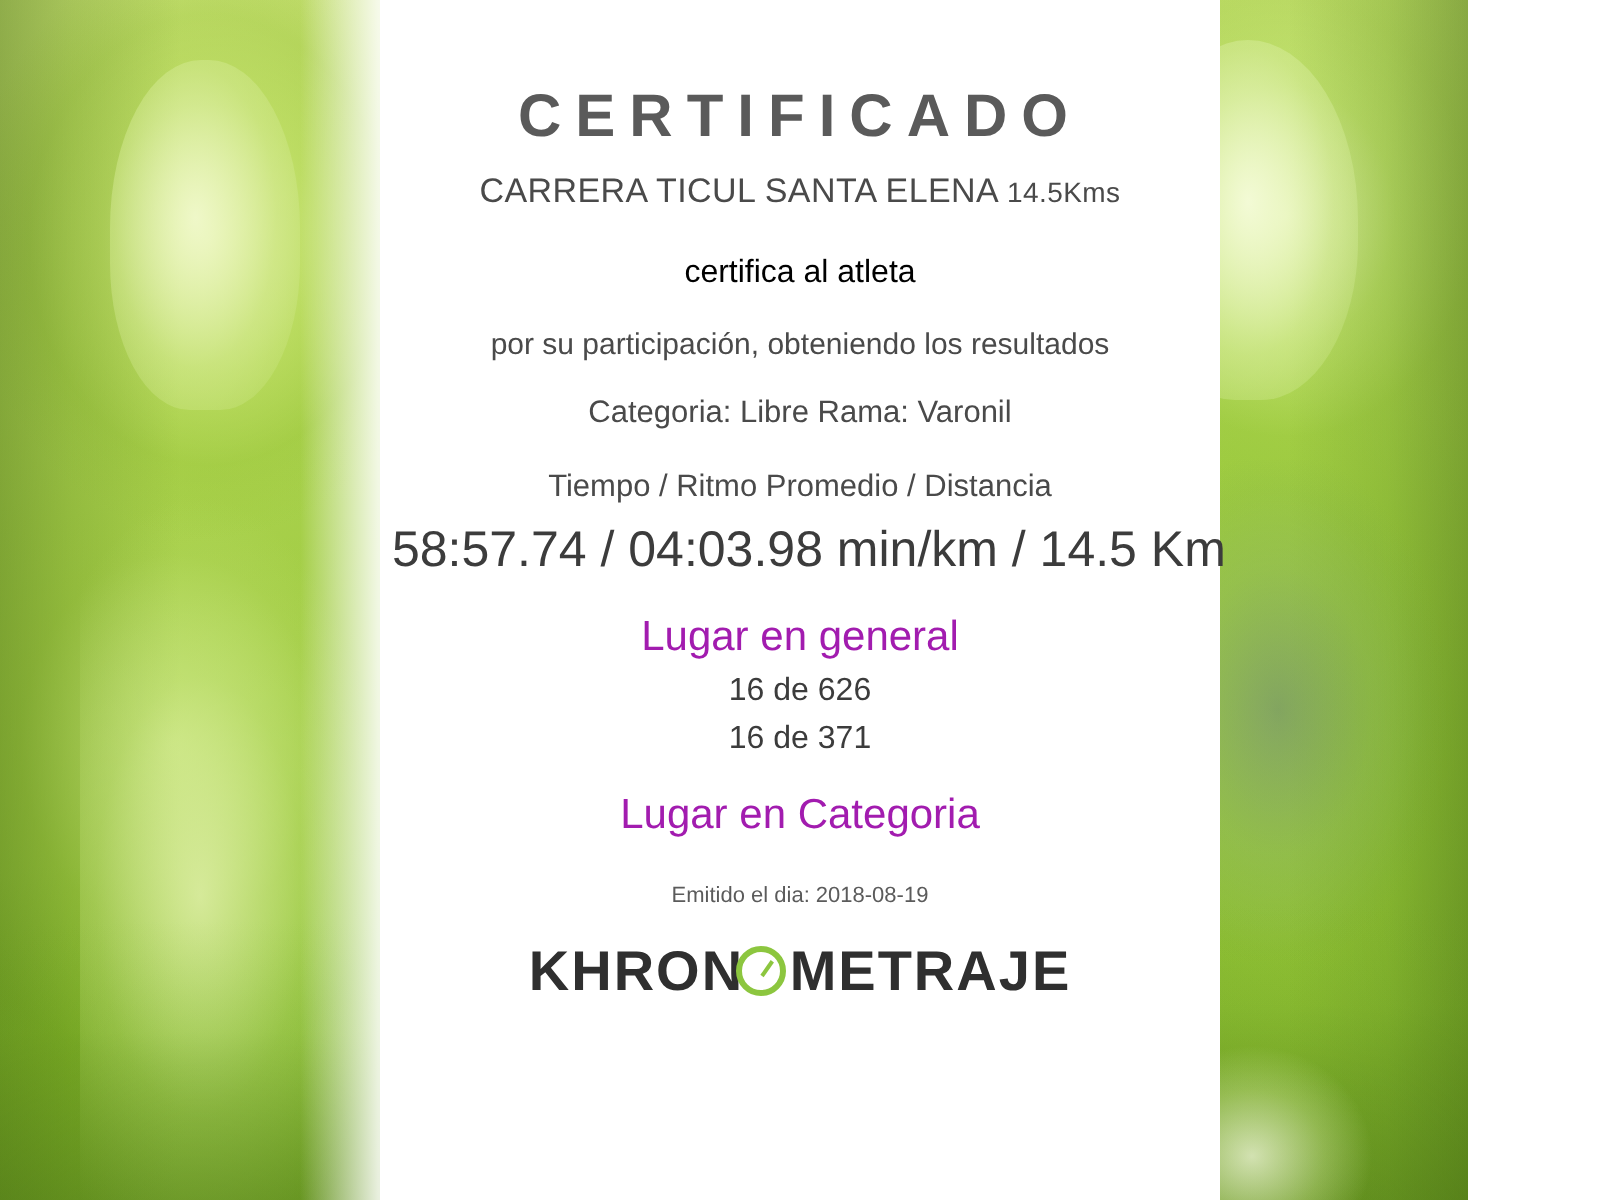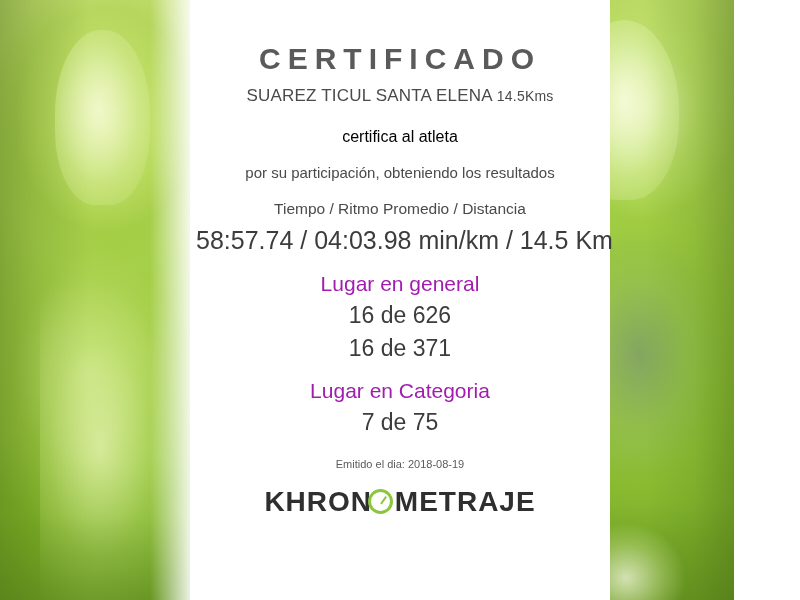--- a/index.html
+++ b/index.html
@@ -177,21 +177,21 @@
     white-space: nowrap;
   }
 
   .place-label {
     margin-top: 17px;
     font-size: 21px;
     color: #a21caf;
   }
   .place-value {
     margin-top: 6px;
-    font-size: 23px;
+    font-size: 16px;
     color: #3c3c3c;
   }
 
   .issued {
     margin-top: 22px;
     font-size: 11px;
     color: #5b5b5b;
   }
 
   
@@ -255,40 +255,40 @@
   </div>
 
   <div class="fade-left"></div>
   <div class="fade-right"></div>
 
   <div class="content">
 
     <div class="title">CERTIFICADO</div>
 
     <div class="subtitle">
-      <span>SUAREZ TICUL SANTA ELENA</span>
+      <span>CARRERA TICUL SANTA ELENA</span>
       <span class="dist">14.5Kms</span>
     </div>
 
     <div class="certifies">certifica al atleta</div>
 
 
     <div class="participation">por su participación, obteniendo los resultados</div>
 
+    <div class="category-line">Categoria: Libre Rama: Varonil</div>
 
     <div class="metrics-label">Tiempo / Ritmo Promedio / Distancia</div>
     <div class="metrics-value">58:57.74 / 04:03.98 min/km / 14.5 Km</div>
 
     <div class="place-label">Lugar en general</div>
     <div class="place-value">16 de 626</div>
 
     <div class="place-value">16 de 371</div>
 
     <div class="place-label">Lugar en Categoria</div>
-    <div class="place-value">7 de 75</div>
 
     <div class="issued">Emitido el dia: 2018-08-19</div>
 
     <div class="logo">
       <span class="logo-text">
         <span>KHRON</span><span style="opacity:0">O</span><span>METRAJE</span>
         <span class="logo-ring"></span>
         
       </span>
     </div>

